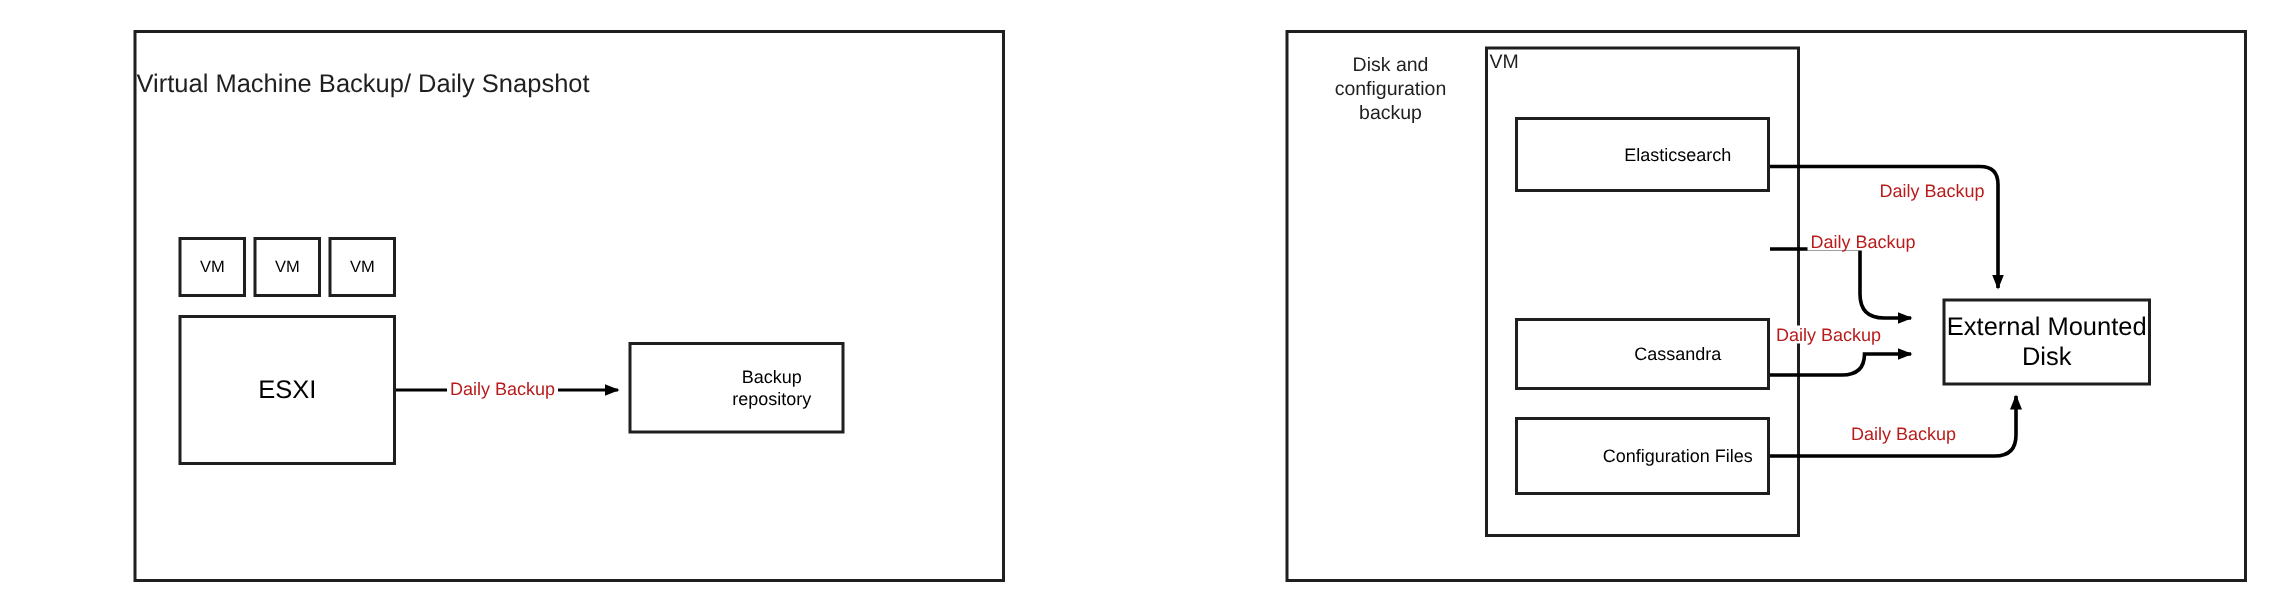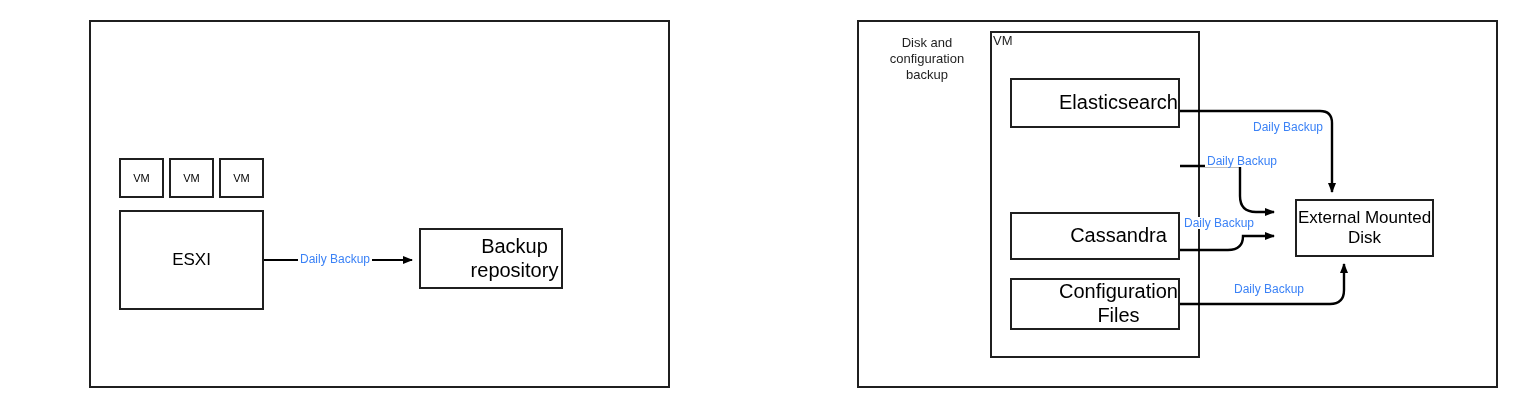--- a/index.html
+++ b/index.html
@@ -50,39 +50,40 @@
   .plain-label {
     position: absolute;
     text-align: center;
     line-height: 1.22;
     color: #1f1f1f;
     white-space: pre-line;
   }
   .edge-label {
     position: absolute;
     background: #ffffff;
-    color: #3b82f6;
+    color: #b91c1c;
     white-space: nowrap;
     text-align: center;
     line-height: 1;
     padding: 0 2px;
   }
-  .t16 { font-size: 20px; padding-left: 47px; }
+  .t16 { font-size: 12px; padding-left: 47px; }
   .t17 { font-size: 17px; }
   .t11 { font-size: 11px; }
   .t12 { font-size: 12px; }
   .t13 { font-size: 13px; }
 </style>
 </head>
 <body>
 
 <div id="diagram-root">
 
   <div class="panel" style="left:89px; top:20px; width:581px; height:368px;"></div>
 
+  <div class="plain-label t17" style="left:91px; top:46px; width:420px; text-align:left;">Virtual Machine Backup/ Daily Snapshot</div>
 
   <div class="node t11" style="left:119px; top:158px; width:45px; height:40px;">
     <span>VM</span>
   </div>
   <div class="node t11" style="left:169px; top:158px; width:45px; height:40px;">
     <span>VM</span>
   </div>
   <div class="node t11" style="left:219px; top:158px; width:45px; height:40px;">
     <span>VM</span>
   </div>

